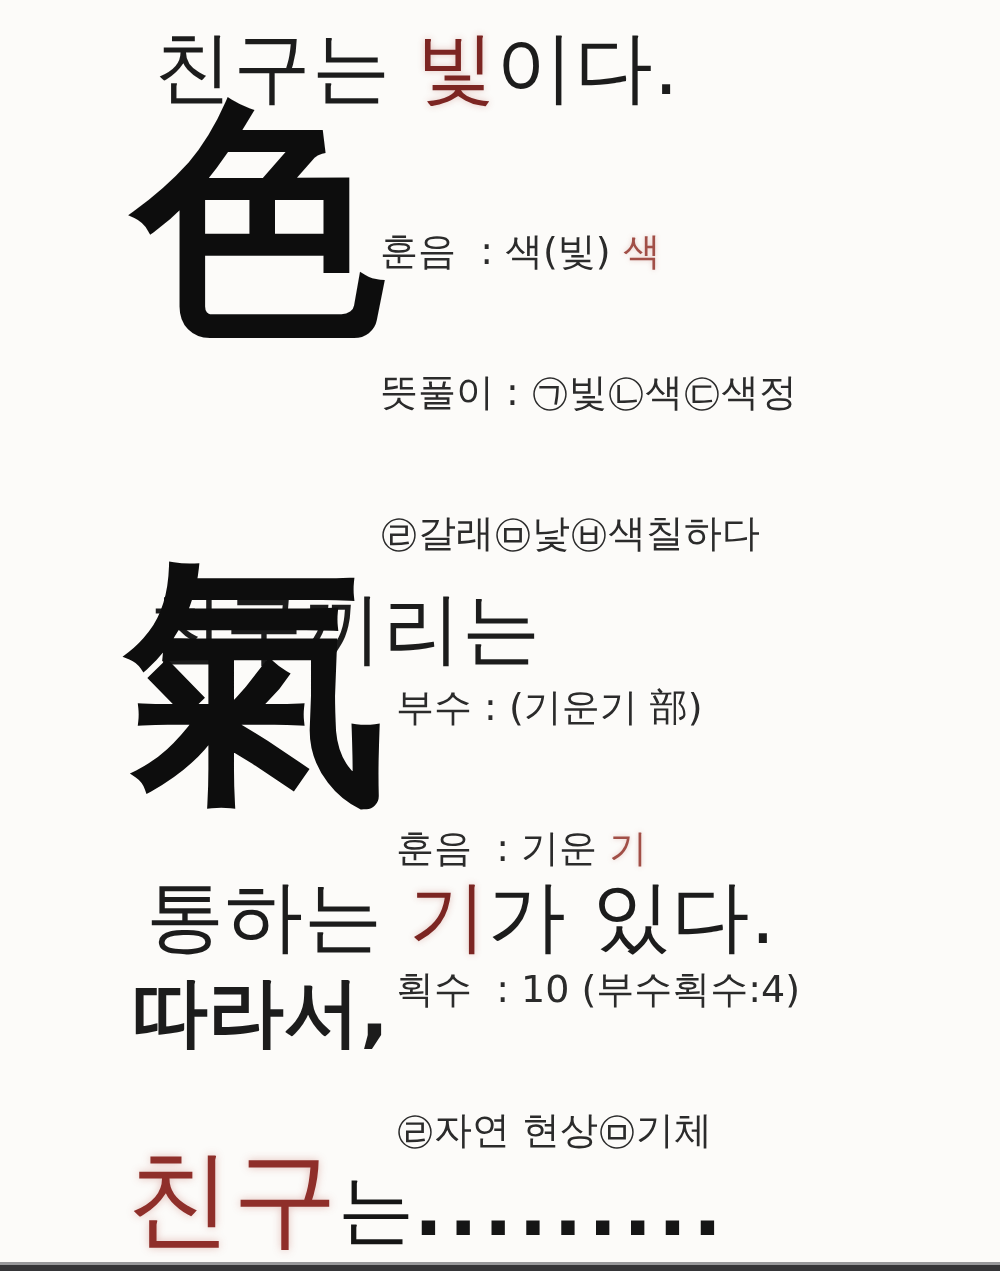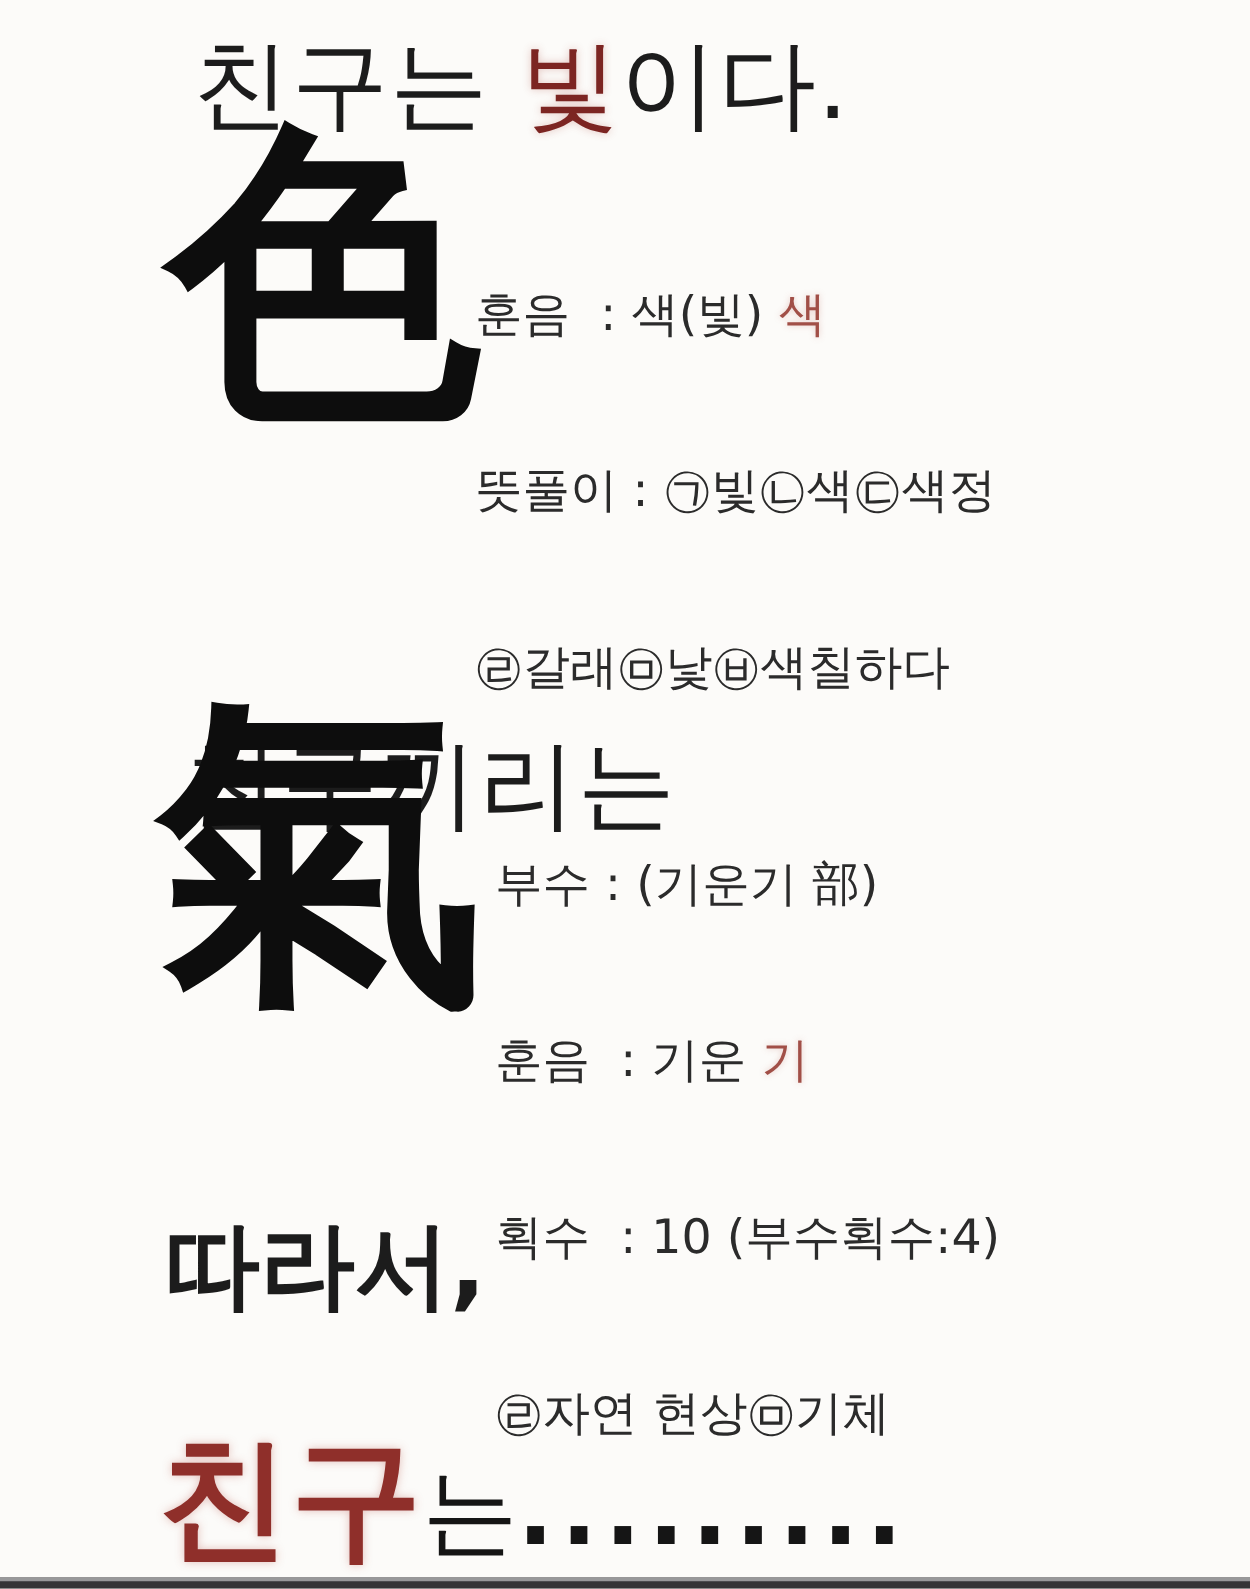--- a/index.html
+++ b/index.html
@@ -59,21 +59,21 @@
     left: 132px; top: 962px;
     font-size: 76px;
     font-weight: 700;
     color: var(--text, #1c1c1c);
   }
 
   
   #final-line { left: 126px; top: 1128px; white-space: pre; }
   #final-line .final-red {
     font-size: 106px;
-    font-weight: 700;
+    font-weight: 400;
     color: var(--accent-bottom-red, #8f2f2a);
     text-shadow: 0 0 8px rgba(180, 80, 70, 0.35);
     margin-top: 32px;
   }
   #final-line .final-particle {
     font-size: 76px;
     font-weight: 500;
     color: #151515;
   }
   #final-line .final-dots {
@@ -99,20 +99,21 @@
 <div class="abs hanja" id="hanja1">色</div>
 
 <div class="abs dict" id="dict1">
   <div class="dict-line"><span>훈음  : 색(빛) </span><span class="hl-light">색</span></div>
   <div class="dict-line">뜻풀이 : ㉠빛㉡색㉢색정</div>
   <div class="dict-line">㉣갈래㉤낯㉥색칠하다</div>
 </div>
 
 <div class="abs headline" id="headline2">
   <div>친구끼리는</div>
+  <div><span>통하는 </span><span class="hl-dark">기</span><span>가 있다.</span></div>
 </div>
 
 <div class="abs hanja" id="hanja2">氣</div>
 
 <div class="abs dict" id="dict2">
   <div class="dict-line">부수 : (기운기 部)</div>
   <div class="dict-line"><span>훈음  : 기운 </span><span class="hl-light">기</span></div>
   <div class="dict-line">획수  : 10 (부수획수:4)</div>
   <div class="dict-line">㉣자연 현상㉤기체</div>
 </div>

